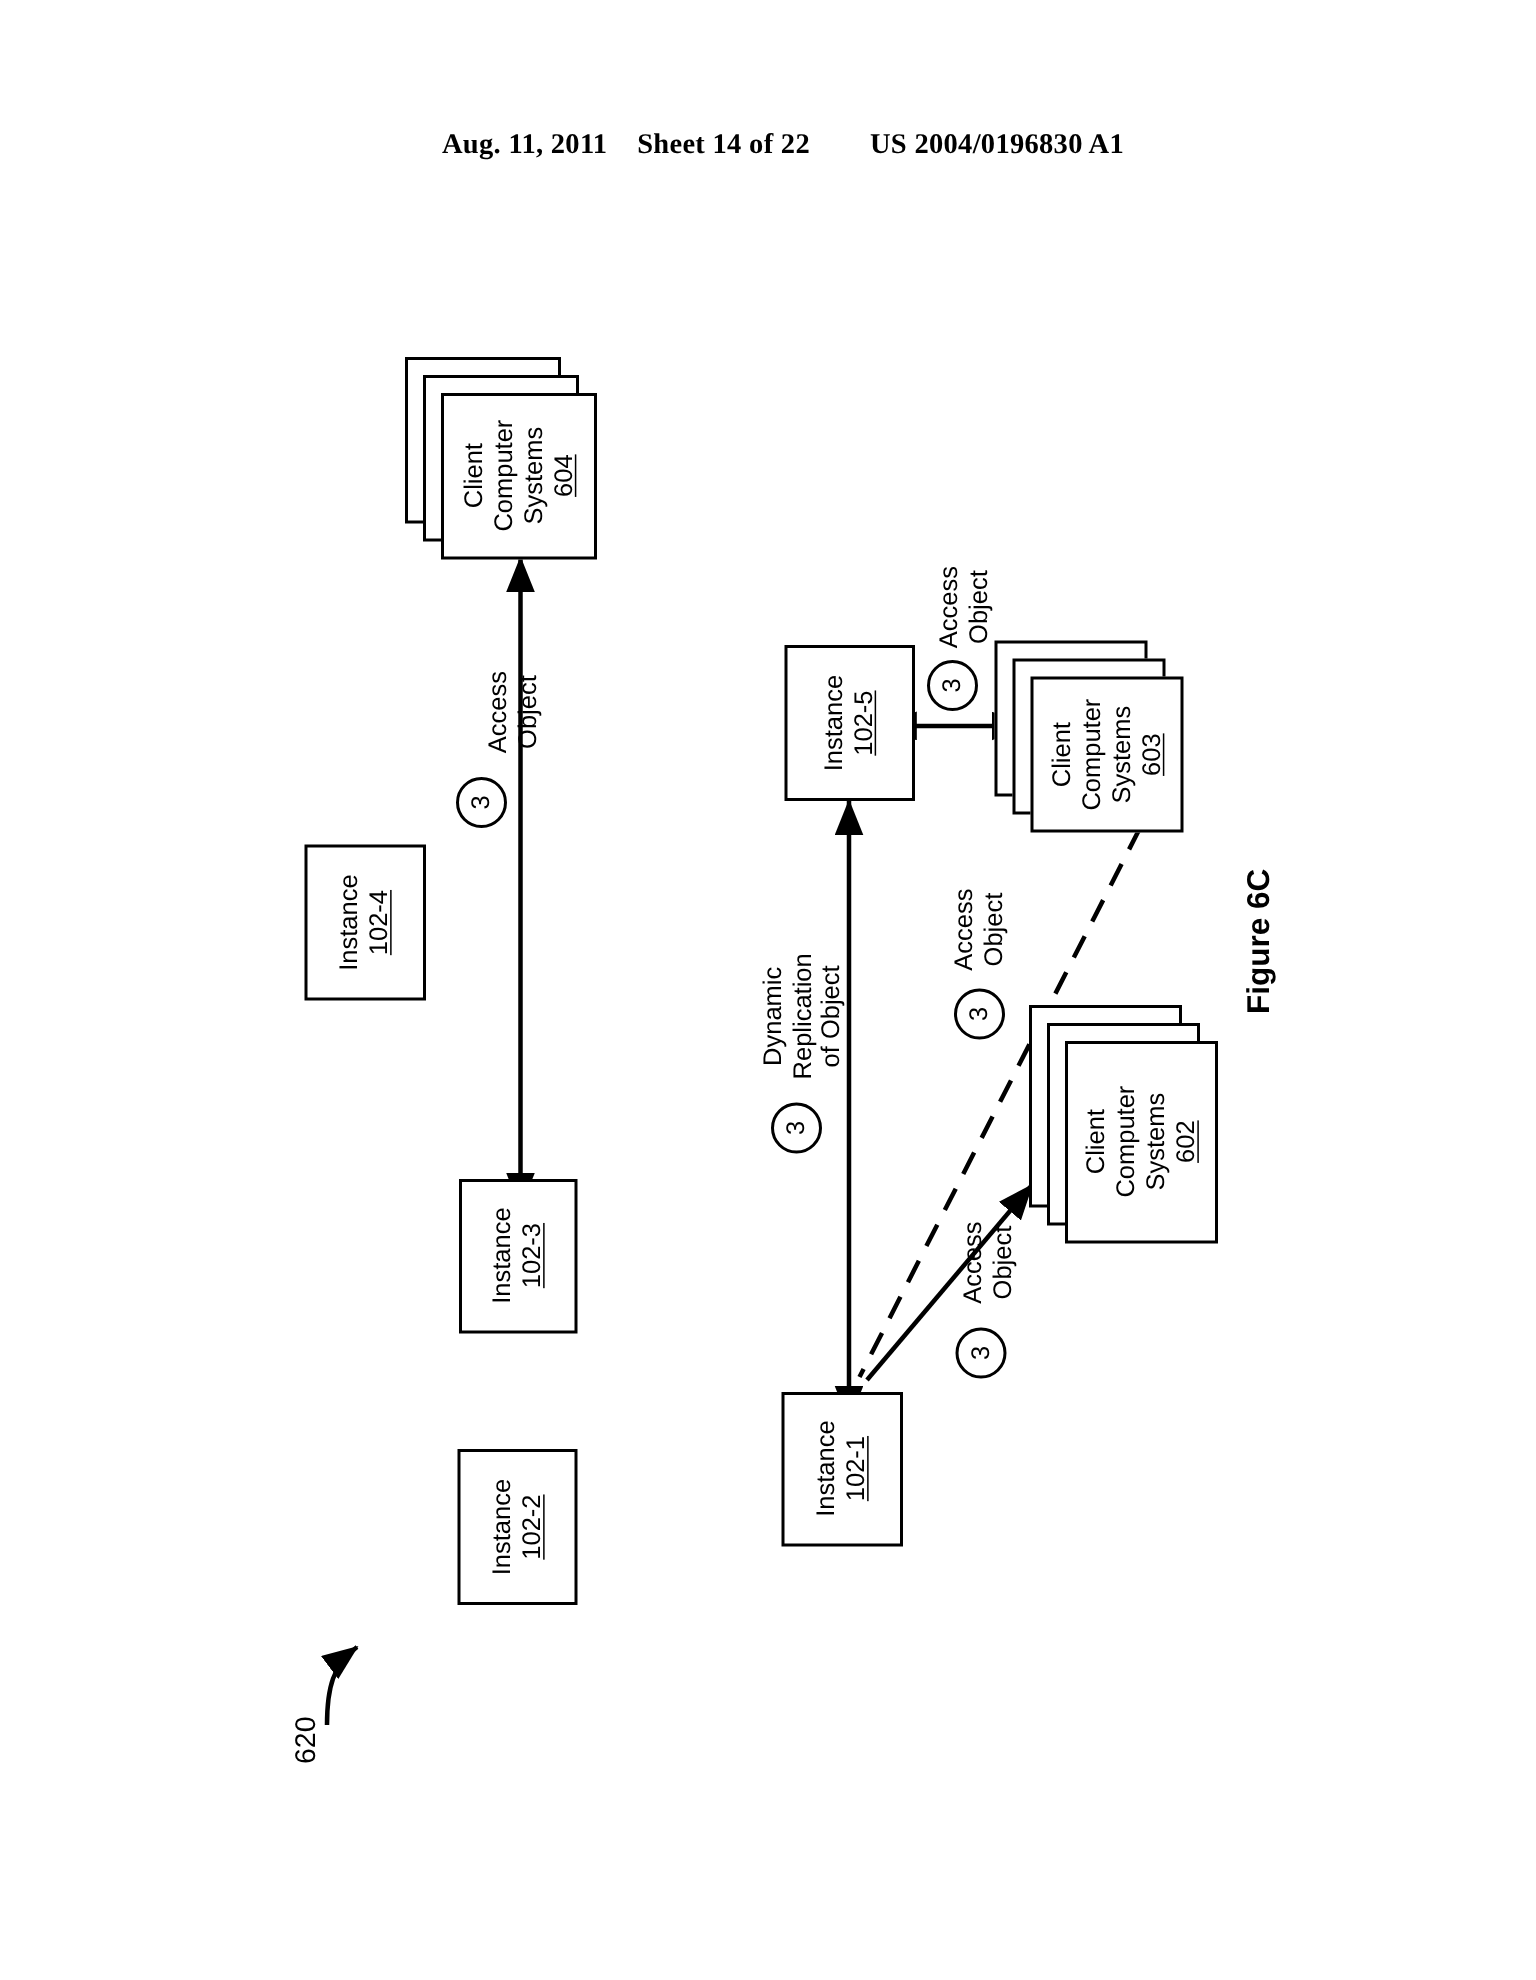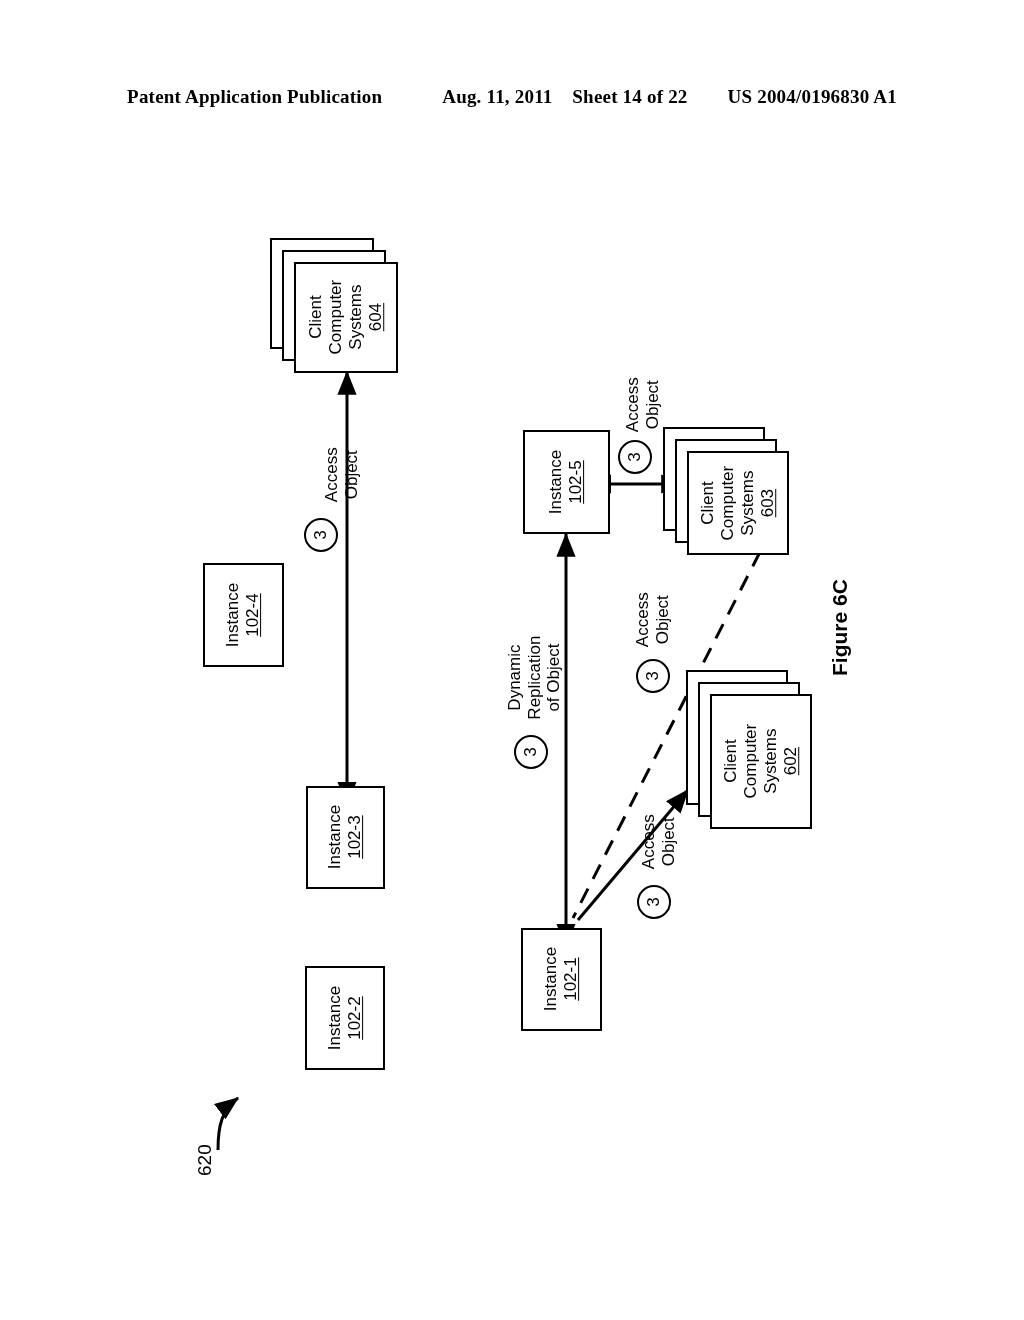--- a/index.html
+++ b/index.html
@@ -124,21 +124,20 @@
     top: 0;
     width: 1024px;
     height: 1320px;
     pointer-events: none;
   }
 </style>
 </head>
 <body>
 
 <div id="patent-header">
-  <span class="hdr-left">Patent Application Publication</span>
   <span class="hdr-mid">
     <span>Aug. 11, 2011</span>
     &nbsp;&nbsp;
     <span>Sheet 14 of 22</span>
   </span>
   <span class="hdr-right">US 2004/0196830 A1</span>
 </div>
 
 <div id="figure-canvas">
 

